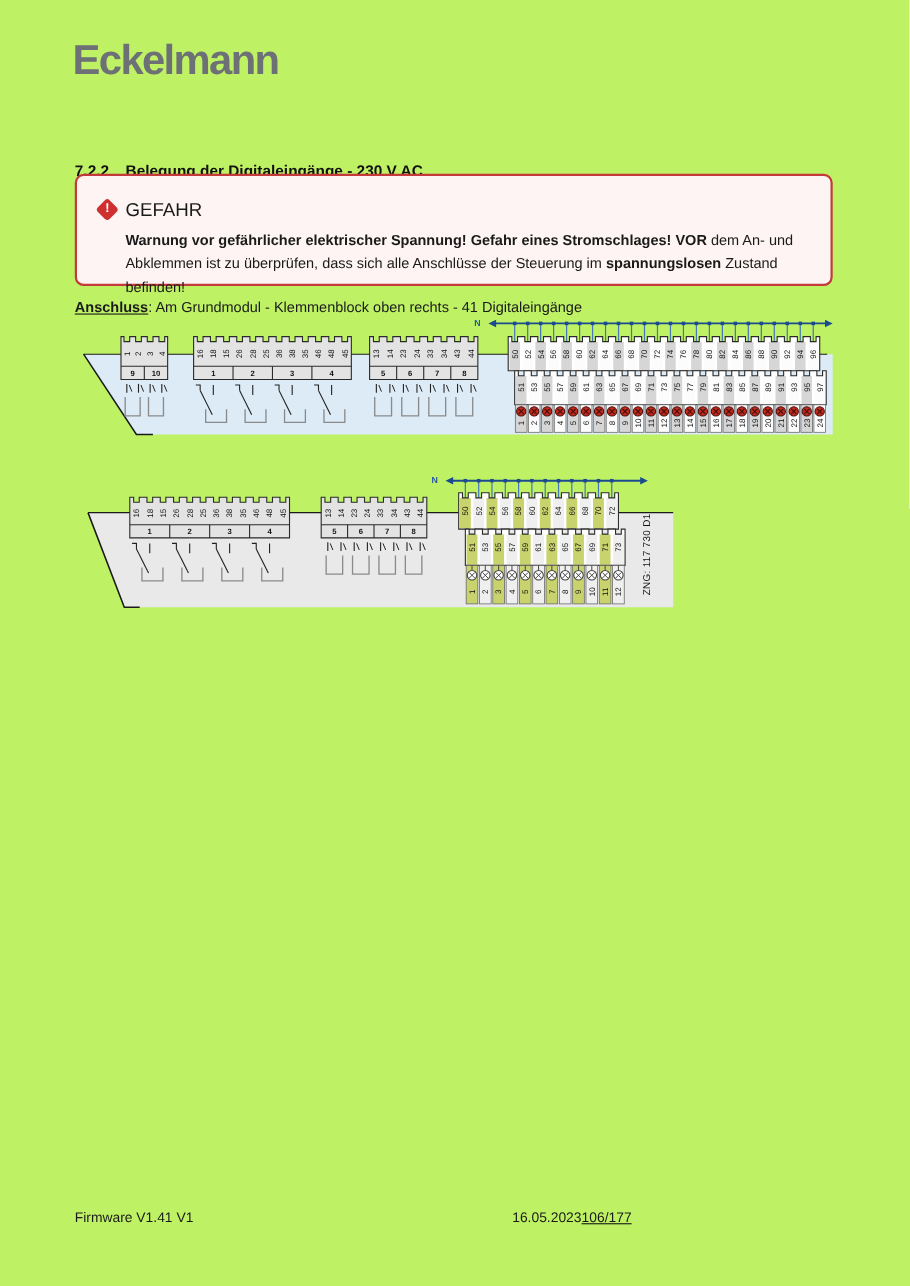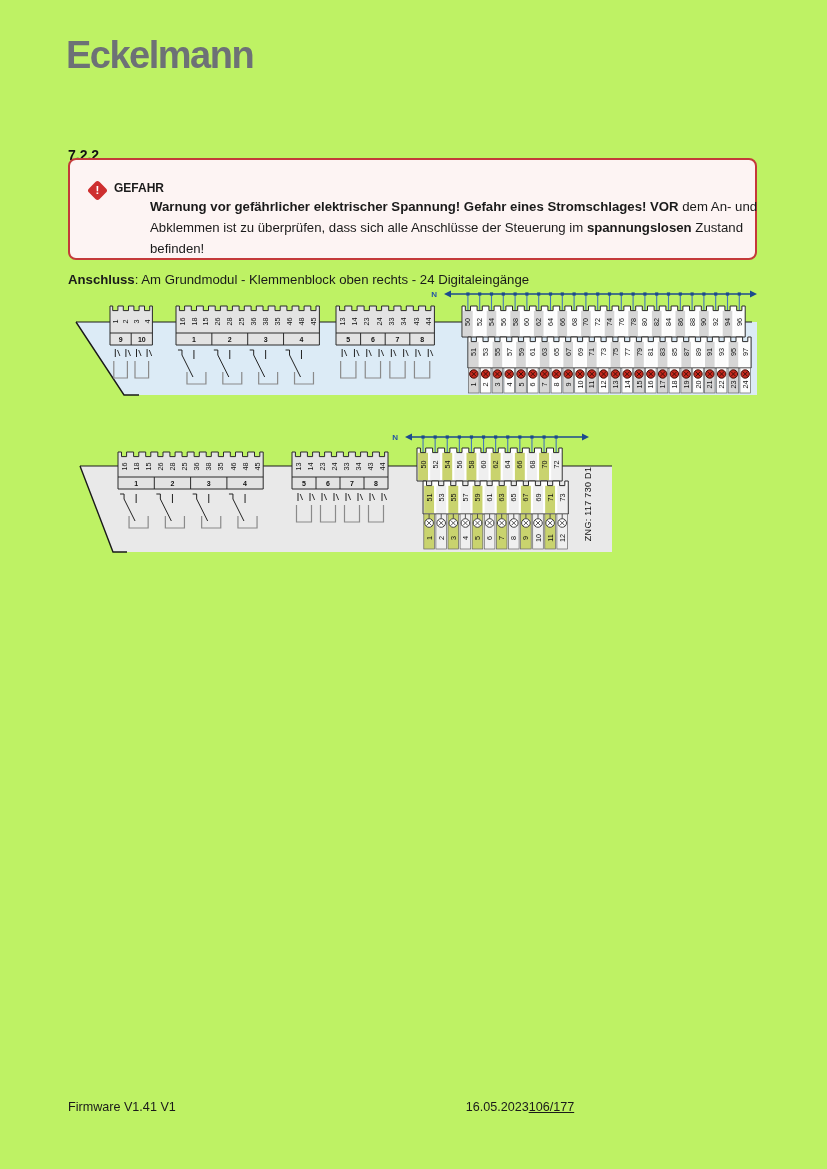--- a/index.html
+++ b/index.html
@@ -8,57 +8,58 @@
   .logo{position:absolute;left:66px;top:34px;font-size:38px;font-weight:bold;
         color:#6d7176;letter-spacing:-1.5px;}
   .section-title{position:absolute;left:68px;top:133px;font-size:14px;font-weight:bold;
         display:flex;gap:15px;color:#111;margin-top:14px;}
   .warning{position:absolute;left:68px;top:158px;width:689px;height:102px;
         border:2px solid #c43a3a;border-radius:8px;background:#fdf4f3;box-sizing:border-box;}
   .warn-icon{position:absolute;left:20px;top:23px;width:15px;height:15px;background:#ce2f2f;
         border-radius:3px;transform:rotate(45deg);}
   .warn-icon i{position:absolute;inset:0;transform:rotate(-45deg);color:#fff;font-style:normal;
         font-weight:bold;font-size:11.5px;line-height:15px;text-align:center;}
-  .warn-title{position:absolute;left:44px;top:21px;font-size:12px;font-weight:bold;}
-  .warn-body{position:absolute;left:44px;top:36px;width:618px;font-size:13.2px;line-height:21px;margin-left:36px;}
+  .warn-title{position:absolute;left:44px;top:21px;font-size:17px;font-weight:normal;}
+  .warn-body{position:absolute;left:44px;top:48px;width:618px;font-size:13.2px;line-height:21px;}
   .warn-body .b{font-weight:bold;}
   .caption{position:absolute;left:68px;font-size:13.2px;}
-  .caption .b{font-weight:bold;}
+  .caption .b{font-weight:bold;text-decoration:underline;}
   #caption1{top:272px;}
   #caption2{top:410px;}
   .footer{position:absolute;left:68px;top:1100px;width:691px;display:flex;font-size:12.6px;color:#1a1a1a;}
   .footer span{flex:1;}
   .footer .c{text-align:right;}
   .footer .r{text-align:left;text-decoration:underline;}
   #diagrams{position:absolute;left:0;top:0;width:827px;height:1169px;}
   svg text{font-family:"Liberation Sans",sans-serif;}
 </style>
 </head>
 <body>
 
 <div class="page">
 
   <div class="logo">Eckelmann</div>
 
   <div class="section-title">
     <span>7.2.2</span>
+    <span>Belegung der Digitaleingänge - 230 V AC</span>
   </div>
 
   <div class="warning">
     <span class="warn-icon">
         <i>!</i>
       </span>
     <div class="warn-title">GEFAHR</div>
     <div class="warn-body">
       <span class="b">Warnung vor gefährlicher elektrischer Spannung! Gefahr eines Stromschlages! VOR</span><span> dem An- und Abklemmen ist zu überprüfen, dass sich alle Anschlüsse der Steuerung im </span><span class="b">spannungslosen</span><span> Zustand befinden!</span>
     </div>
   </div>
 
   <div class="caption" id="caption1">
-    <span class="b">Anschluss</span><span>: Am Grundmodul - Klemmenblock oben rechts - 24 Digitaleingänge</span>
+    <span class="b">Anschluss</span><span>: Am Grundmodul - Klemmenblock oben rechts - 41 Digitaleingänge</span>
   </div>
 
 
   <svg id="diagrams" viewBox="0 0 827 1169">
       <g>
         <polygon points="76,322 757,322 757,395 124,395" fill="#dcebf6"></polygon>
         <polyline points="76,322 124,395 139,395" fill="none" stroke="#1a1a1a" stroke-width="1.4"></polyline>
         <line x1="76" y1="322" x2="752" y2="322" stroke="#1a1a1a" stroke-width="1"></line>
         <g>
           <line x1="467.9" y1="294" x2="467.9" y2="311.5" stroke="#4576b8" stroke-width="1.1"></line>

